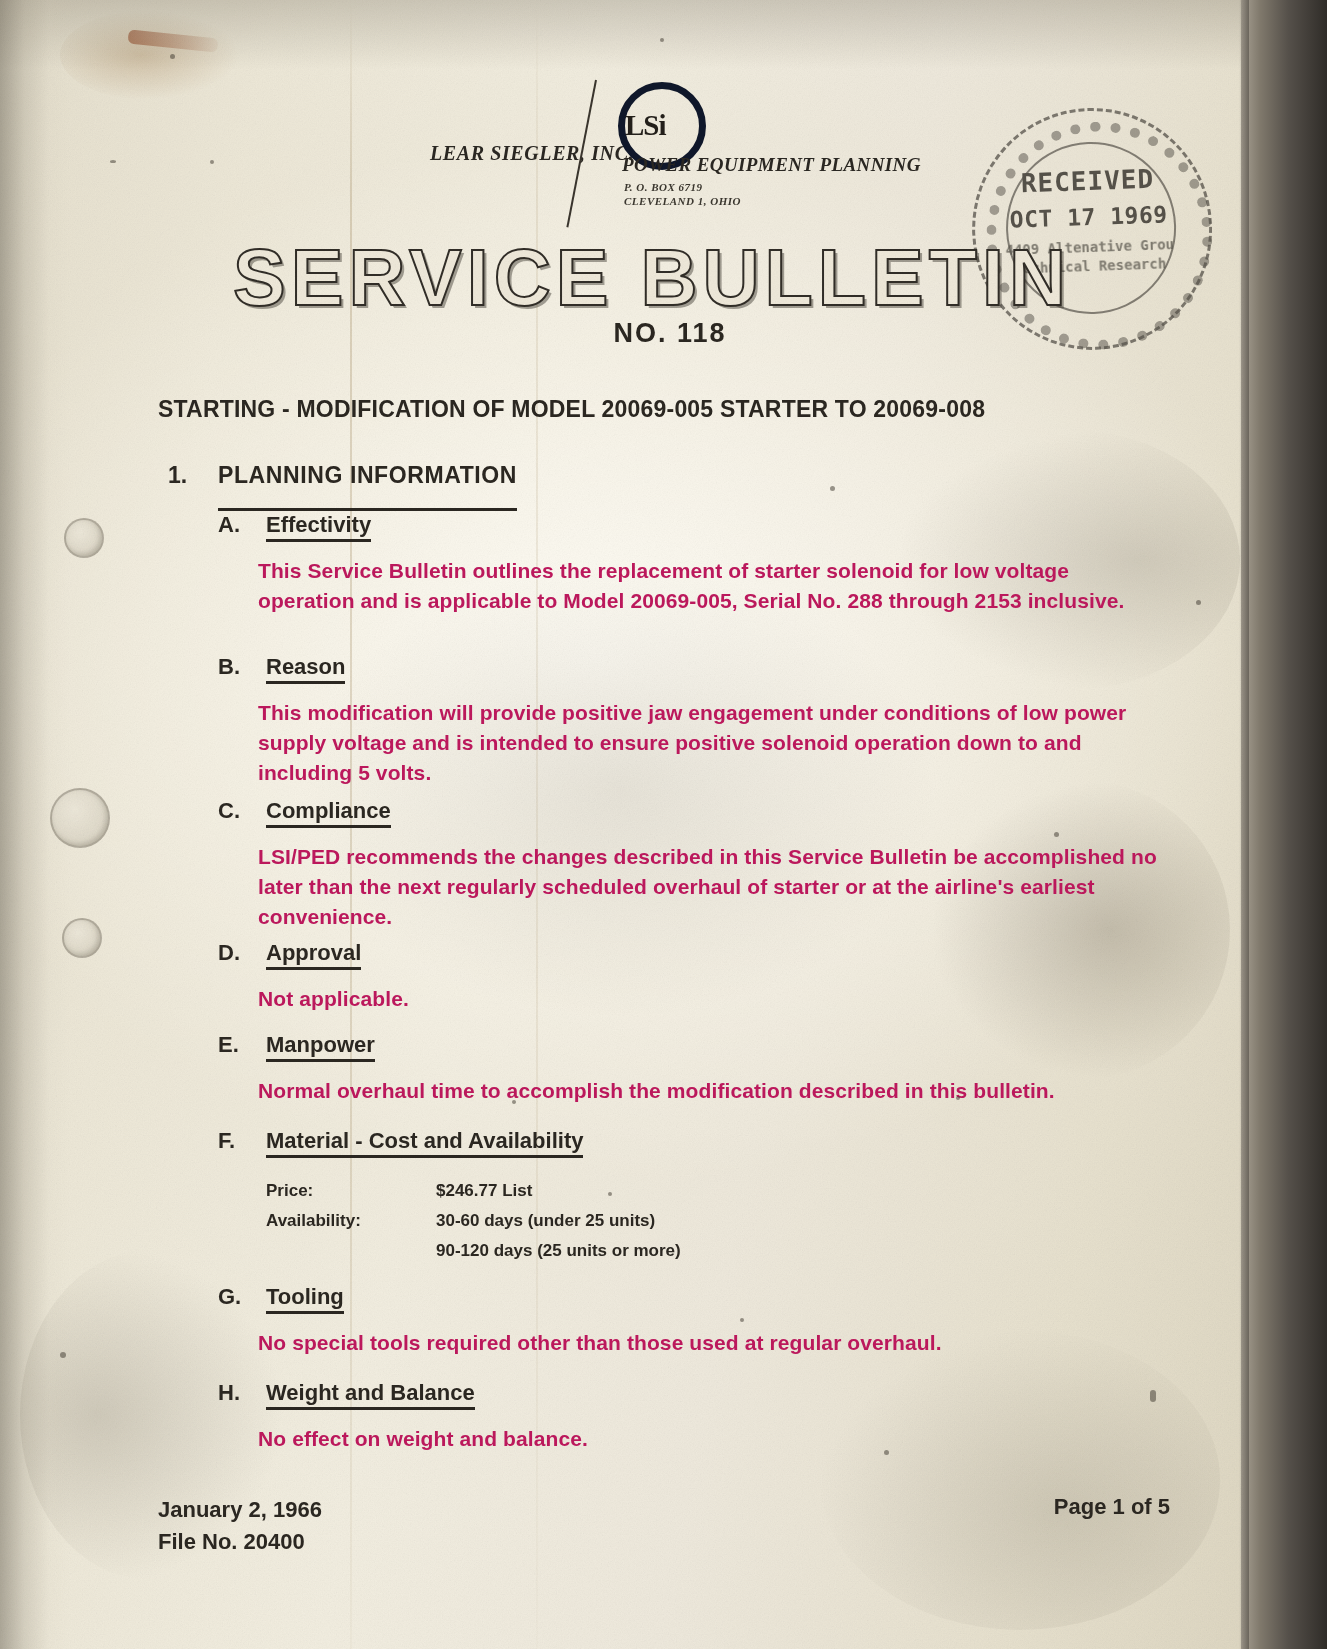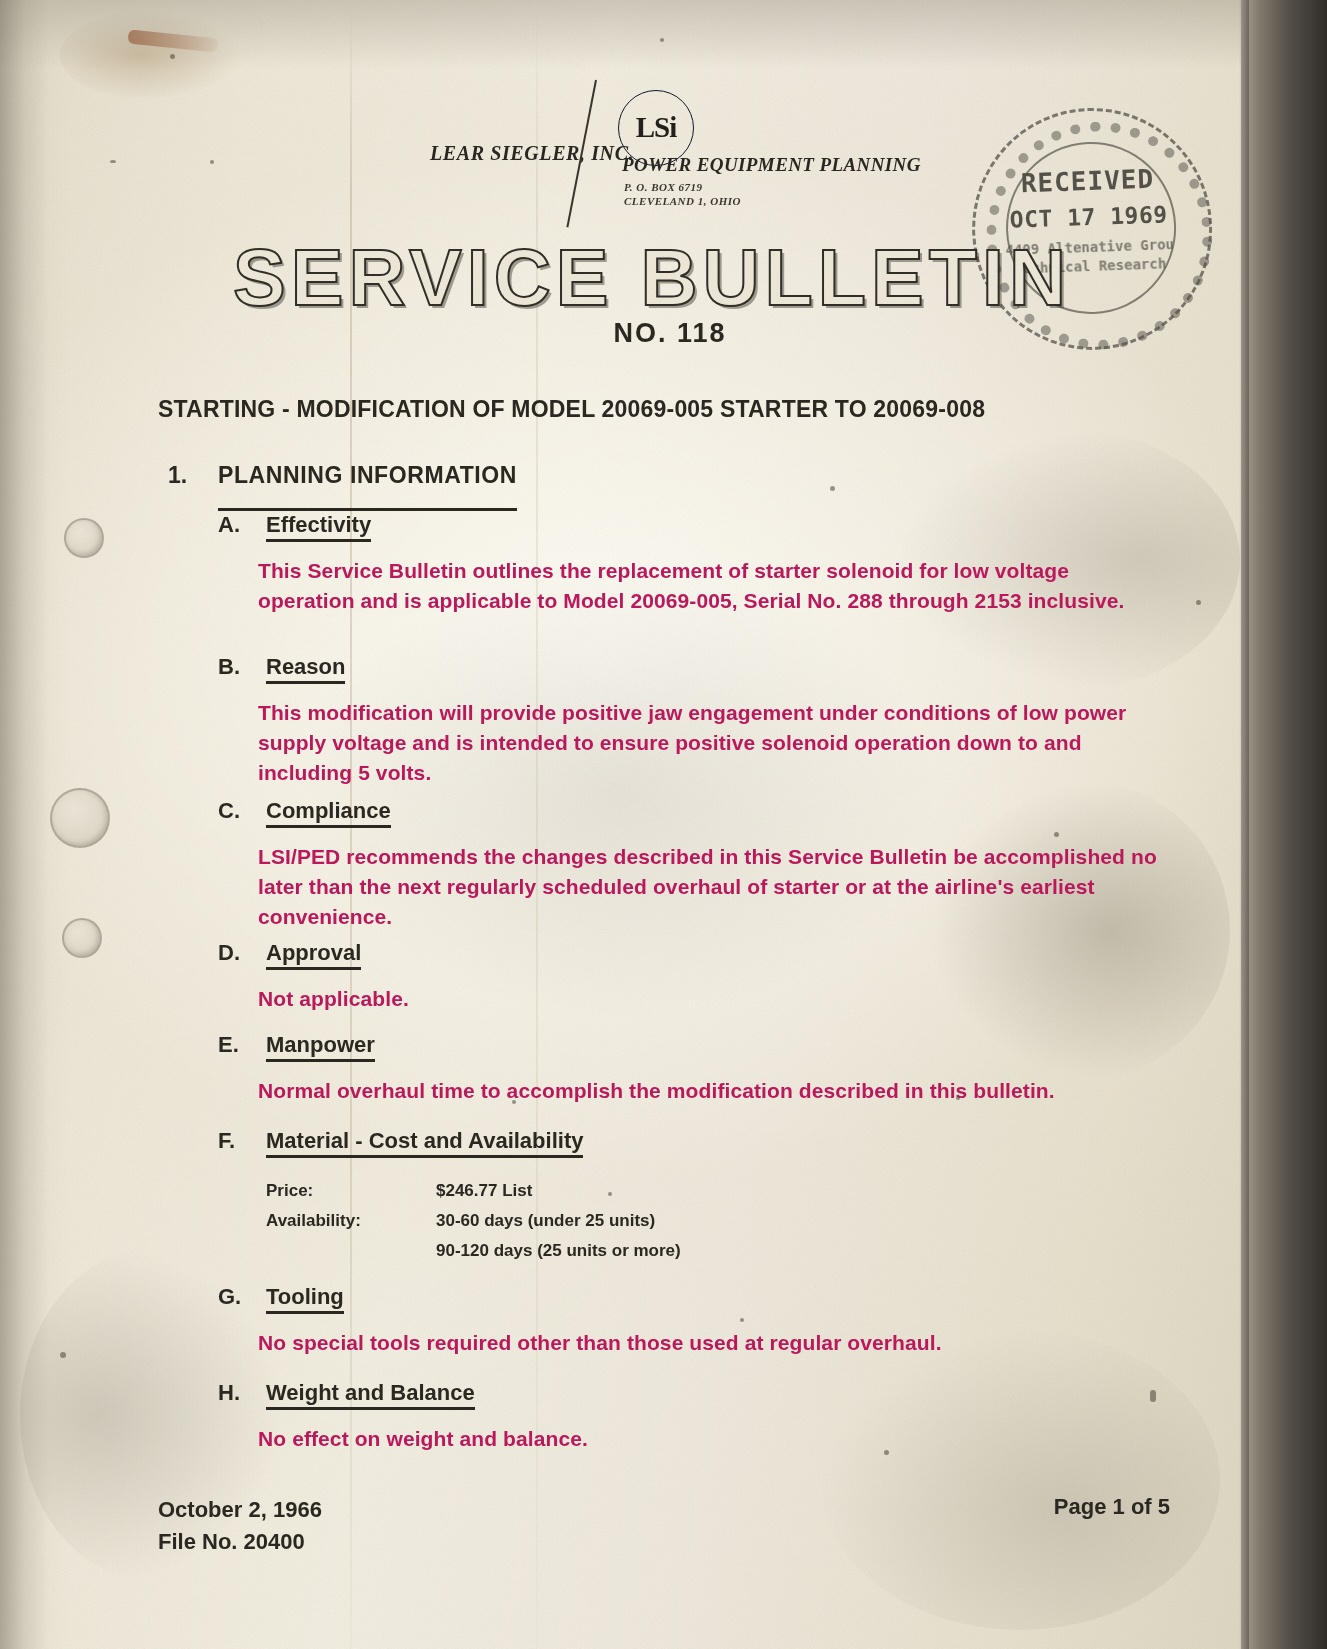--- a/index.html
+++ b/index.html
@@ -90,25 +90,25 @@
     color: #2a2722;
   }
   .lh-slash {
     position: absolute; left: 165px; top: 0px;
     width: 2px; height: 150px;
     background: #3a352d;
     transform: rotate(11deg);
     transform-origin: top center;
   }
   .lh-logo {
-    position: absolute; left: 188px; top: 10px;
+    position: absolute; left: 188px; top: 2px;
     width: 74px; height: 74px;
-    border: 1px solid #0f172a;
+    border: 7px solid #0f172a;
     border-radius: 50%;
-    display: flex; align-items: center; justify-content: center;
+    display: flex; align-items: center; justify-content: flex-start;
   }
   .lh-logo-text {
     font-family: "Liberation Serif", serif;
     font-weight: bold; font-size: 29px;
     letter-spacing: -1px;
     color: #231f1a;
     line-height: 1;
     padding-bottom: 2px;
   }
   .lh-division {
@@ -381,21 +381,21 @@
       <div class="item-body" style="width:920px; white-space:nowrap;">No special tools required other than those used at regular overhaul.</div>
     </div>
 
     <div class="item" style="top:1380px;">
       <div class="item-letter">H.</div>
       <div class="item-head">Weight and Balance</div>
       <div class="item-body" style="white-space:nowrap;">No effect on weight and balance.</div>
     </div>
 
     <div class="footer-left">
-      <div>October 2, 1966</div>
+      <div>January 2, 1966</div>
       <div>File No. 20400</div>
     </div>
     <div class="footer-right">Page 1 of 5</div>
 
   </div>
 
   <div class="speck" style="left:210px; top:160px; width:4px; height:4px;"></div>
   <div class="speck" style="left:110px; top:160px; width:6px; height:3px;"></div>
   <div class="speck" style="left:170px; top:54px; width:5px; height:5px;"></div>
   <div class="speck" style="left:660px; top:38px; width:4px; height:4px;"></div>

